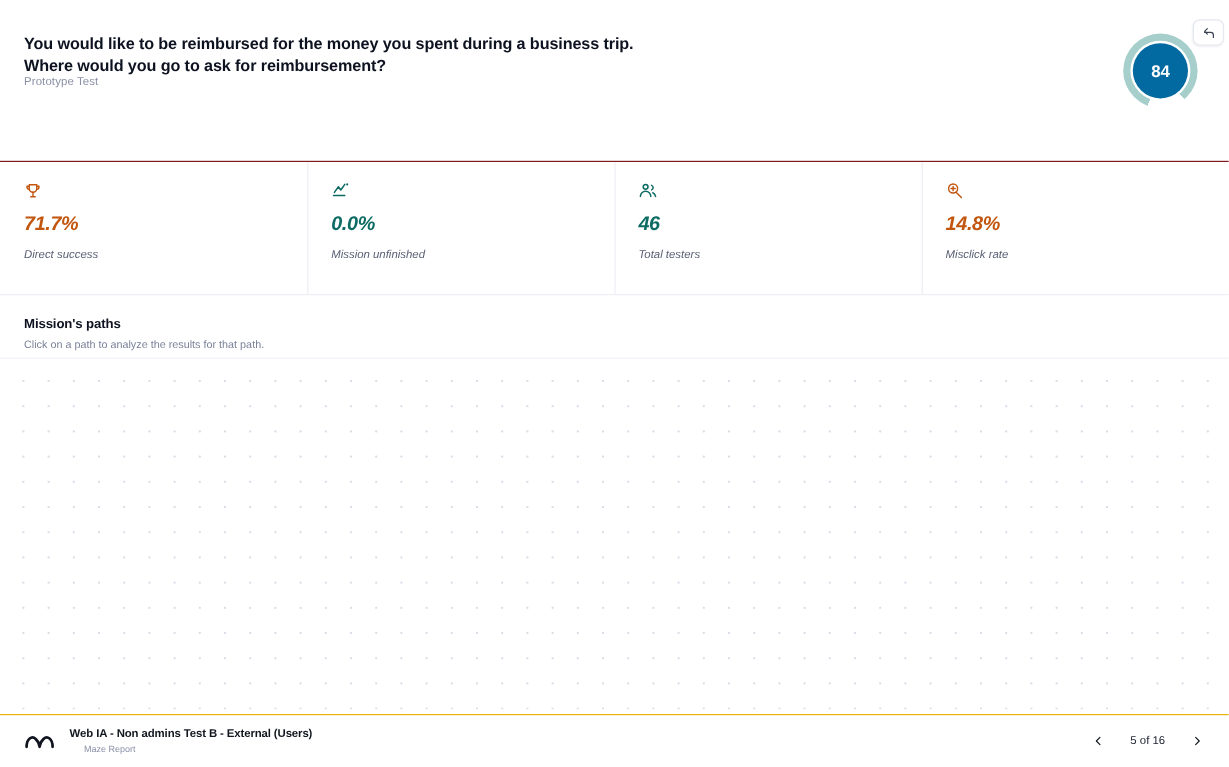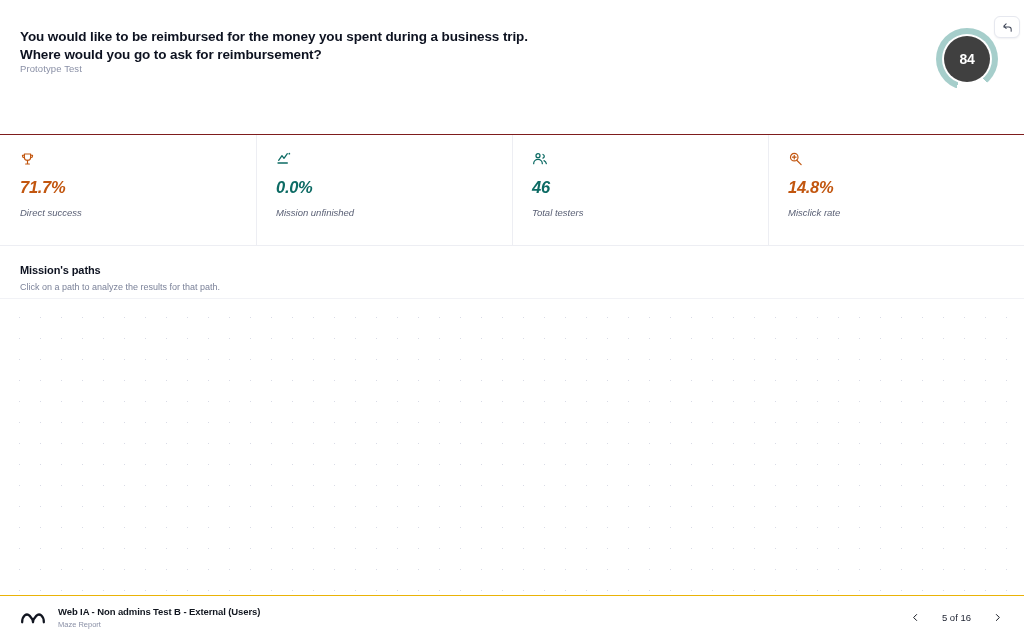--- a/index.html
+++ b/index.html
@@ -21,21 +21,21 @@
     margin-top: 0; font-size: 9.5px; color: #8a90a6; letter-spacing: 0.1px;
   }
 
   
   .score-wrap { position: absolute; right: 26px; top: 28px; width: 62px; height: 62px; }
   .score-ring { position: absolute; inset: 0; border-radius: 50%;
      background: conic-gradient(from 200deg, #a6cecb 0deg 300deg, #ffffff 300deg 360deg); }
   .score-hole { position: absolute; inset: 6px; border-radius: 50%; background: #fff; }
   .score-core {
     position: absolute; inset: 8px; border-radius: 50%;
-    background: #404040; color: #fff; display: flex; align-items: center;
+    background: #0369a1; color: #fff; display: flex; align-items: center;
     justify-content: center; font-size: 14px; font-weight: bold; letter-spacing: -0.2px;
   }
   .undo-btn {
     position: absolute; right: 4px; top: 16px; width: 26px; height: 22px;
     background: #fff; border: 1px solid #e6e8ef; border-radius: 6px;
     display: flex; align-items: center; justify-content: center;
     box-shadow: 0 1px 2px rgba(20,25,50,.06); z-index: 3;
   }
 
   
@@ -72,21 +72,21 @@
   }
 
   
   .footer {
     position: absolute; left: 0; right: 0; bottom: 0; height: 44px;
     background: #fff; border-top: 1px solid #eab308;
     display: flex; align-items: center; padding: 0 20px;
   }
   .foot-logo { width: 26px; height: 20px; flex: none; margin-right: 12px; }
   .foot-title { font-size: 9.5px; font-weight: bold; color: #11161f; letter-spacing: -0.1px; }
-  .foot-sub { font-size: 7.5px; color: #8a90a6; margin-top: 3px; }
+  .foot-sub { font-size: 7.5px; color: #8a90a6; margin-top: 3px; margin-left: 12px; }
   .pager { margin-left: auto; display: flex; align-items: center; gap: 19px; }
   .pager-num { font-size: 9.5px; color: #232836; }
   .pg-btn { display: flex; align-items: center; justify-content: center;
             width: 14px; height: 16px; }
 </style>
 </head>
 <body>
 
 <div class="page">
 

